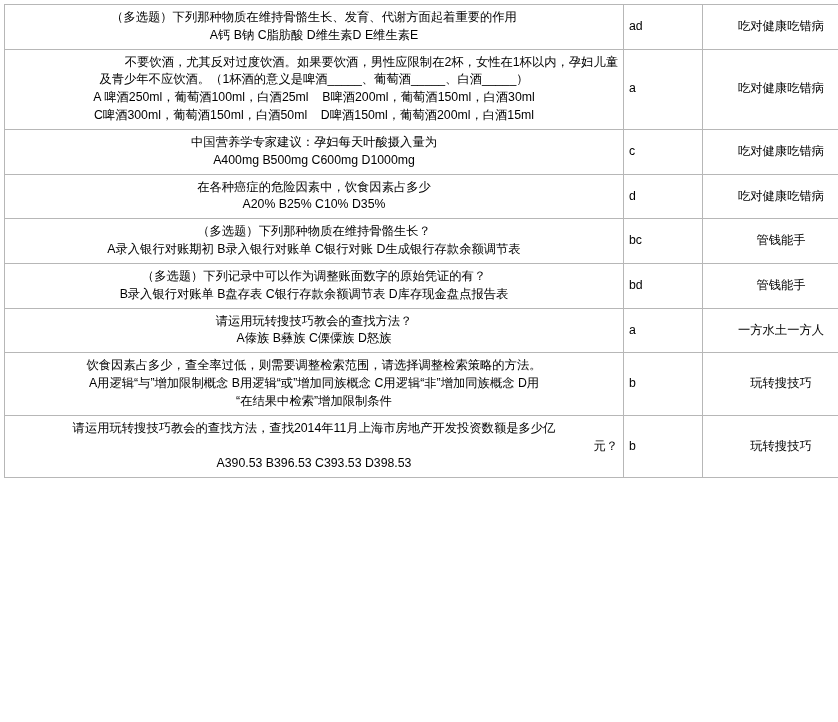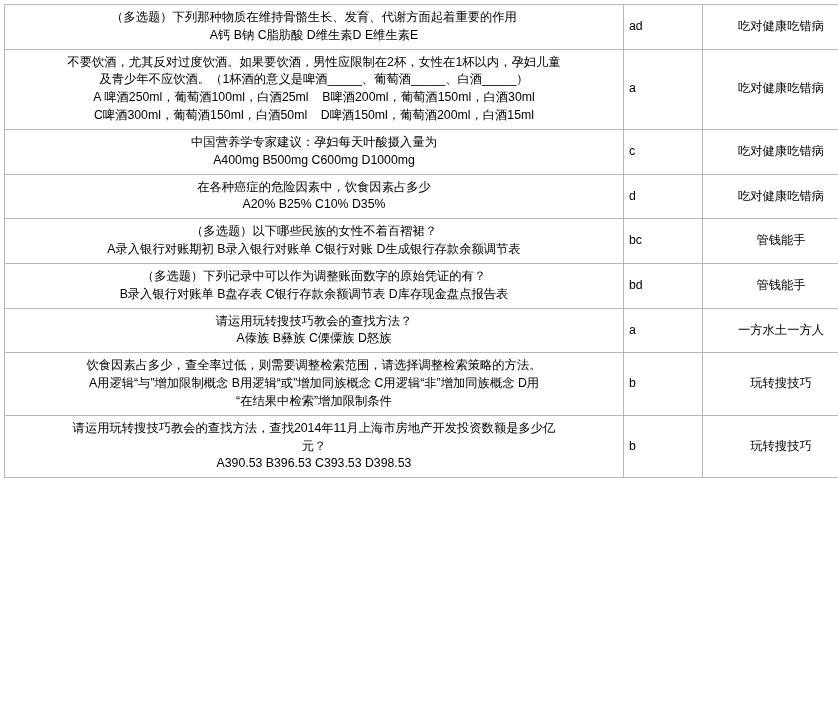--- a/index.html
+++ b/index.html
@@ -44,21 +44,21 @@
   }
   td.col-category {
     width: 146px;
     text-align: center;
   }
   .qline {
     display: block;
     white-space: pre-wrap;
   }
   .qline.left {
-    text-align: center;
+    text-align: right;
   }
   .qline.center {
     text-align: center;
   }
 </style>
 </head>
 <body>
 
 <div class="sheet">
   <table class="qtable">
@@ -96,21 +96,21 @@
         <td class="col-question">
           <span class="qline center">在各种癌症的危险因素中，饮食因素占多少</span>
           <span class="qline center">A20% B25% C10% D35%</span>
         </td>
         <td class="col-answer">d</td>
         <td class="col-category">吃对健康吃错病</td>
       </tr>
 
       <tr>
         <td class="col-question">
-          <span class="qline center">（多选题）以下哪些民族的女性不着百褶裙？</span>
+          <span class="qline center">（多选题）下列那种物质在维持骨骼生长？</span>
           <span class="qline center">A录入银行对账期初 B录入银行对账单 C银行对账 D生成银行存款余额调节表</span>
         </td>
         <td class="col-answer">bc</td>
         <td class="col-category">管钱能手</td>
       </tr>
 
       <tr>
         <td class="col-question">
           <span class="qline center">（多选题）下列记录中可以作为调整账面数字的原始凭证的有？</span>
           <span class="qline center">B录入银行对账单 B盘存表 C银行存款余额调节表 D库存现金盘点报告表</span>

